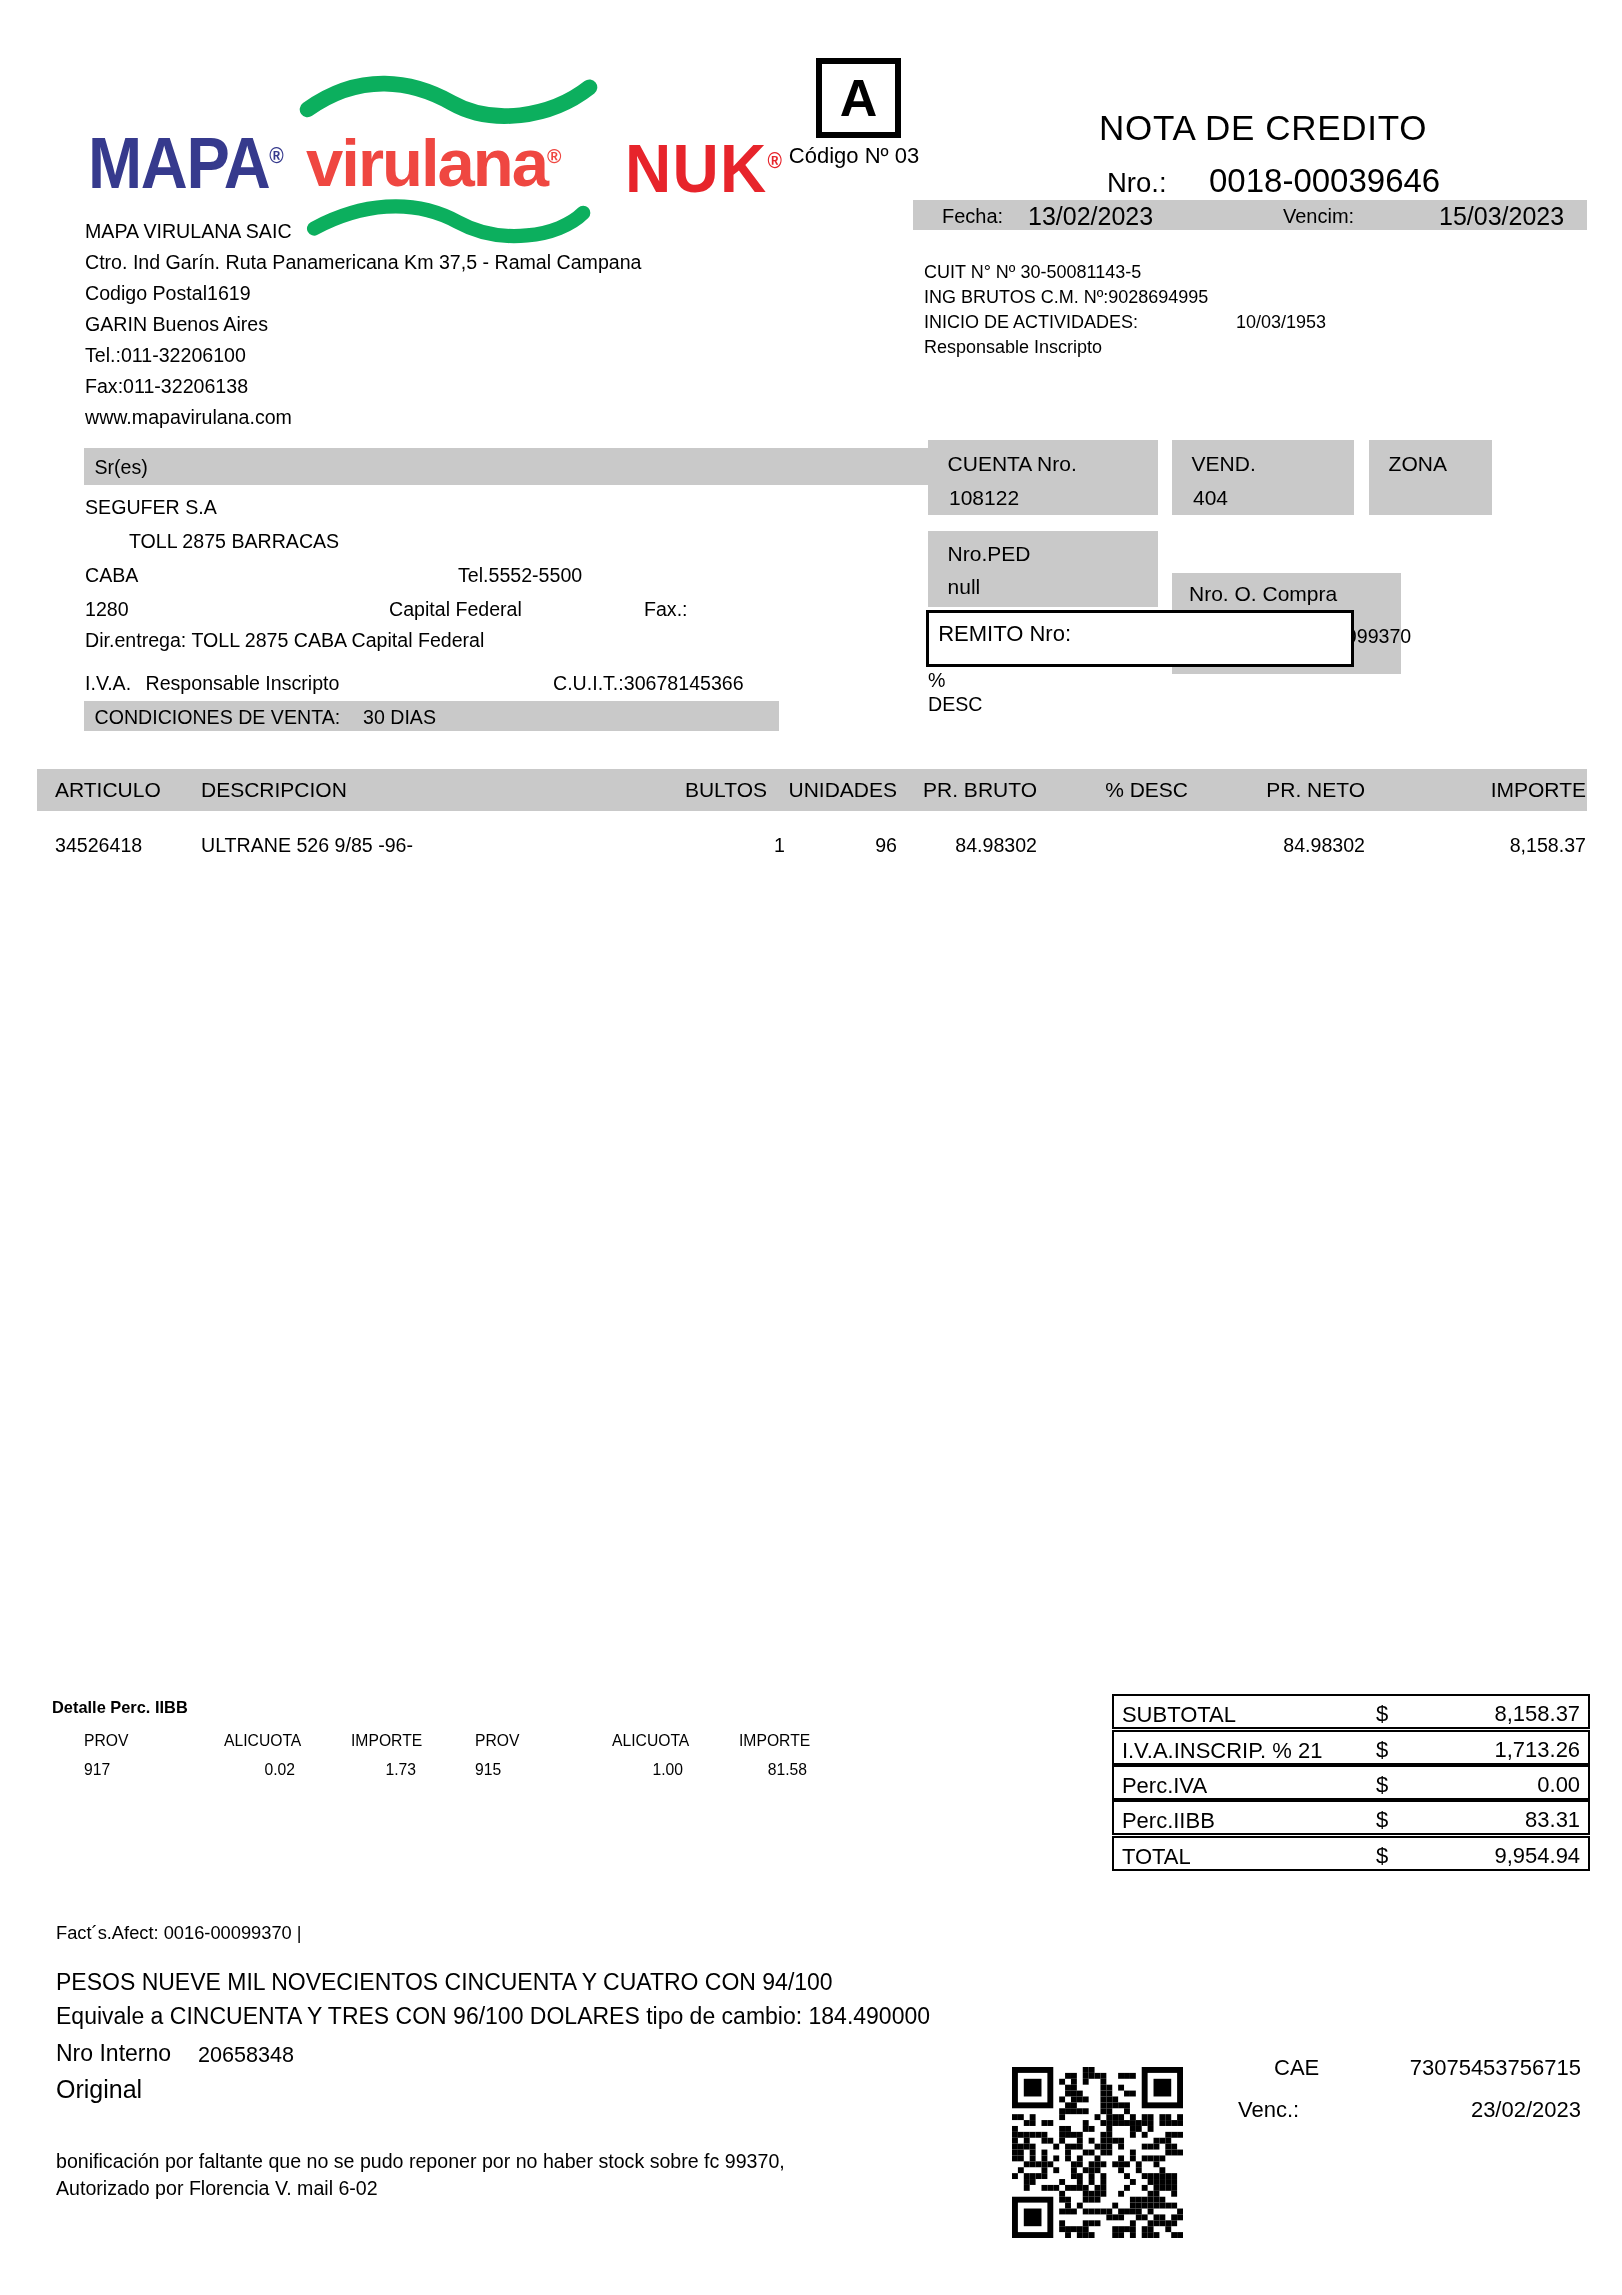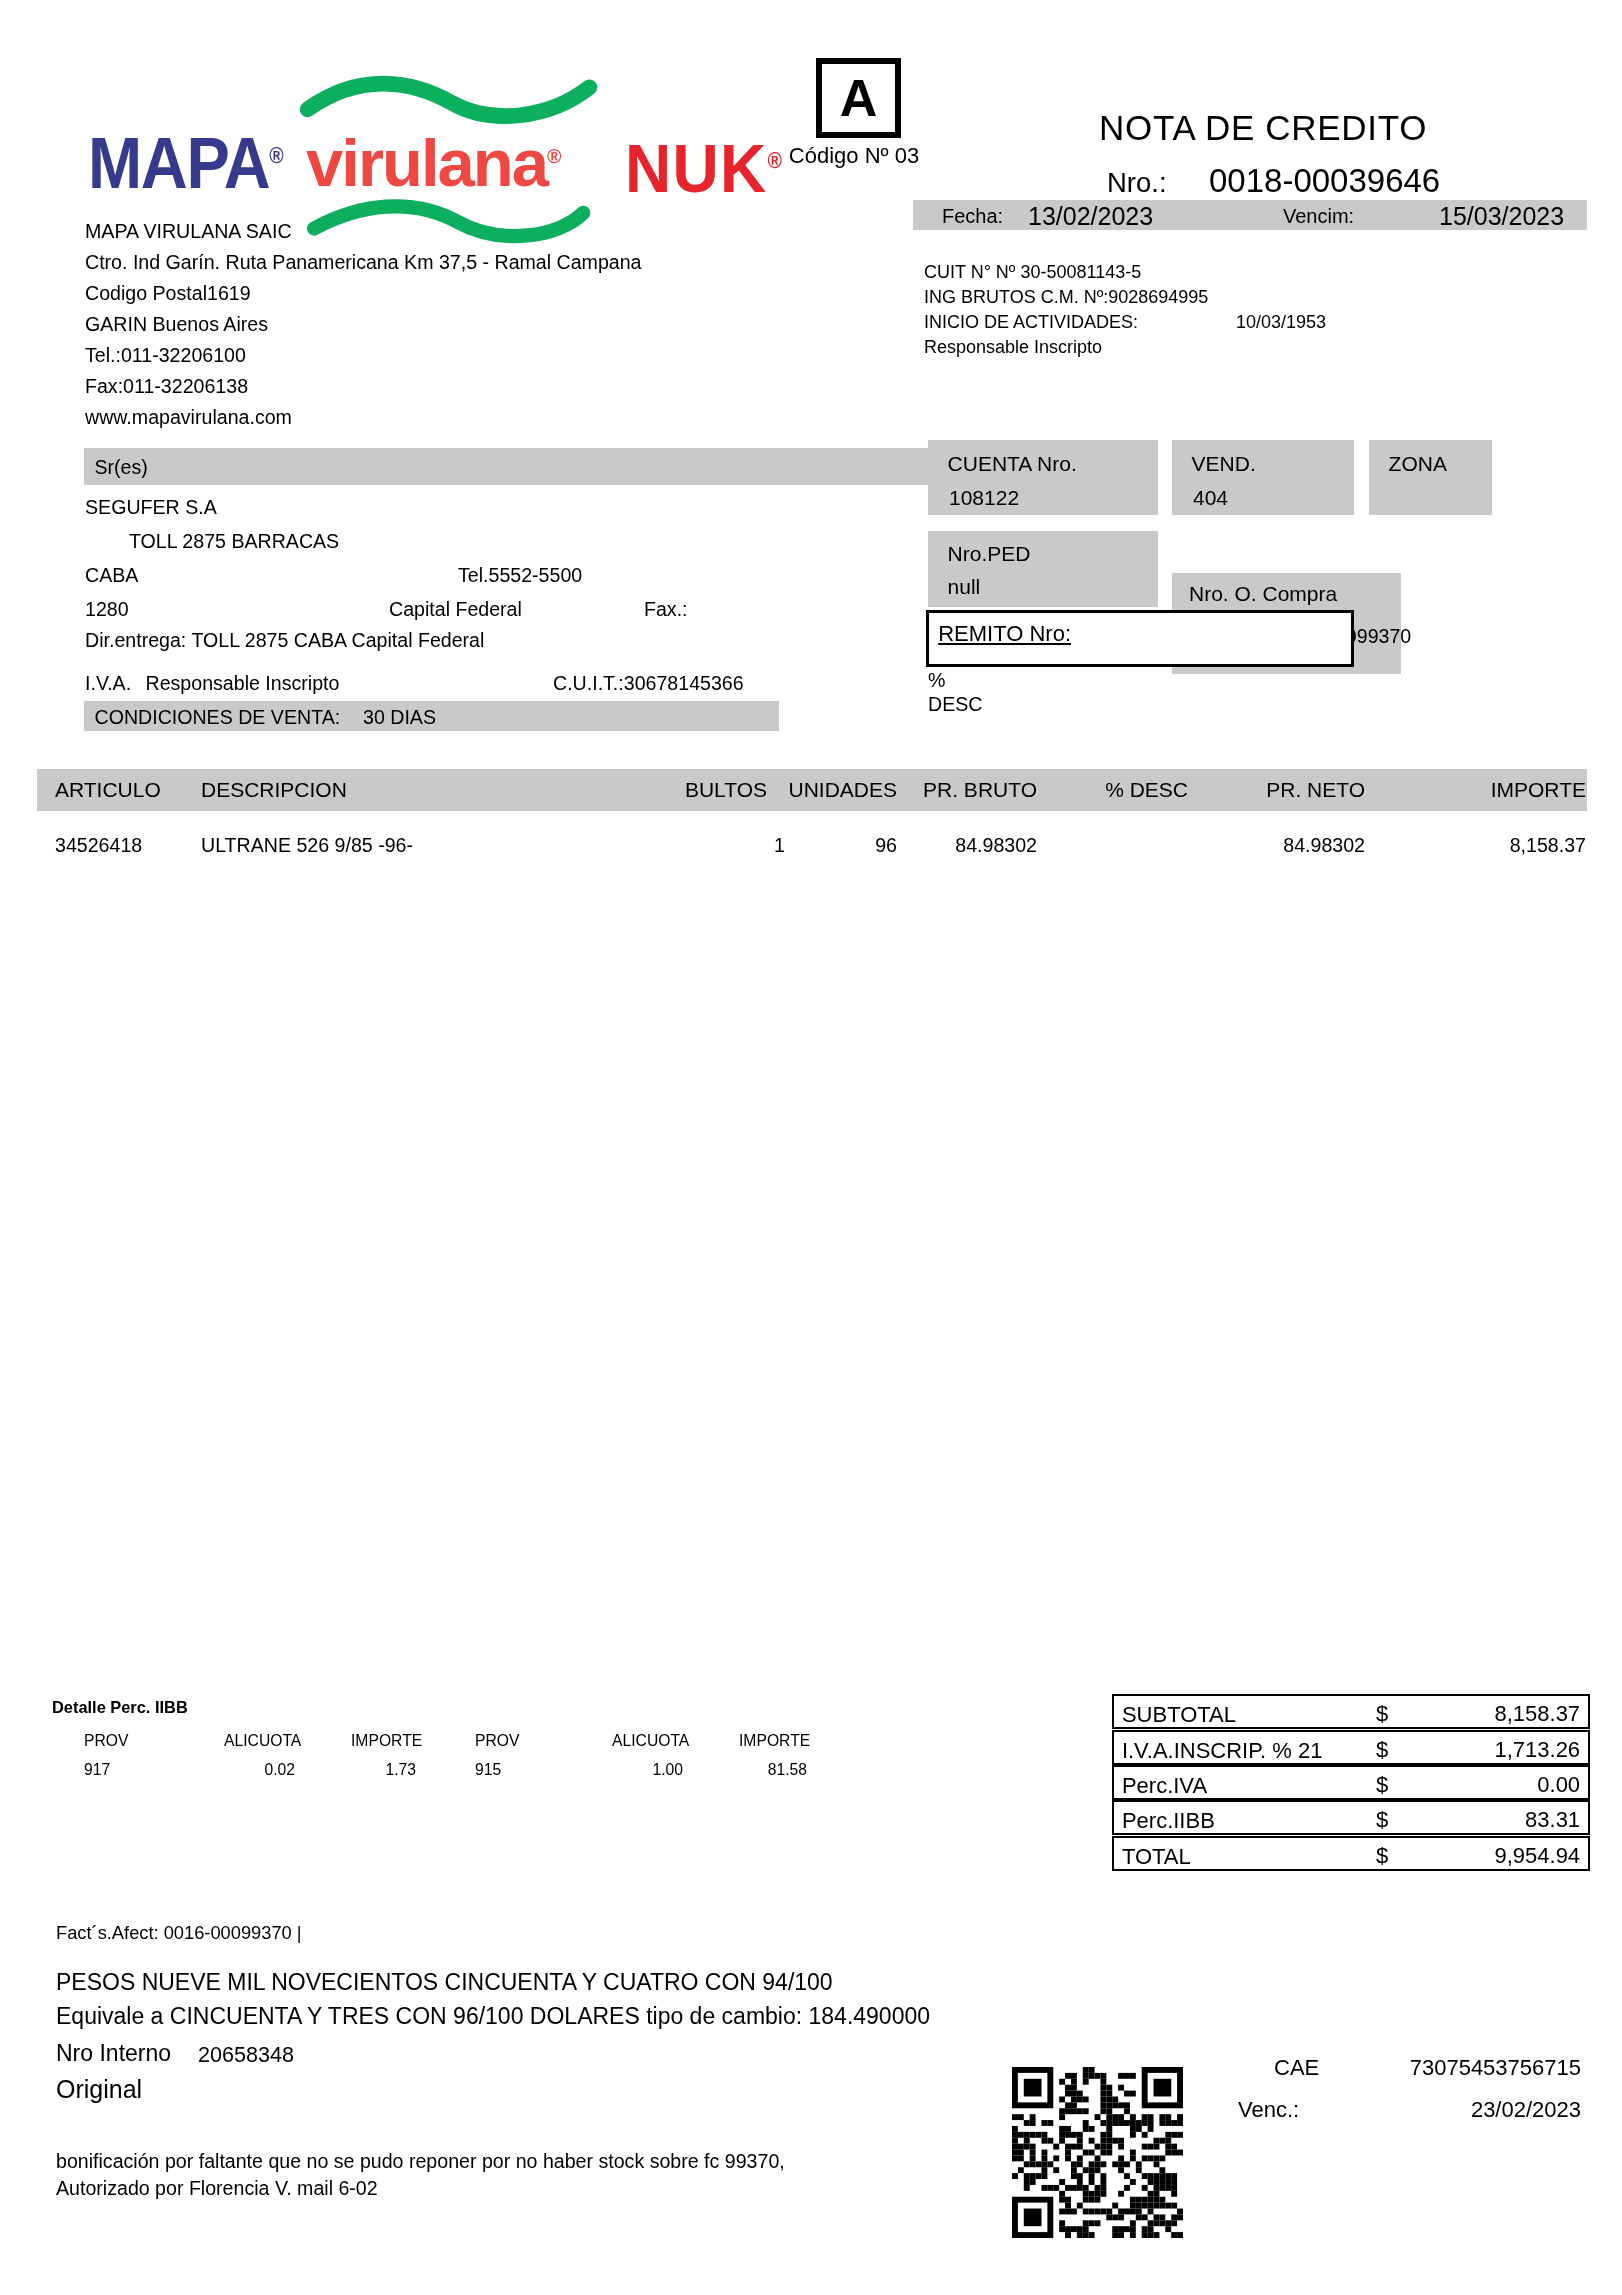--- a/index.html
+++ b/index.html
@@ -124,21 +124,21 @@
   </div>
   <div class="infobox" style="left:928px;top:531px;width:230px;height:76px;">
     <span class="lbl" style="top:10.5px;">Nro.PED</span>
     <span class="val" style="top:44px;left:19.6px;">null</span>
   </div>
   <div class="infobox" style="left:1172px;top:529px;width:229px;height:101px;margin-top:44px;">
     <span class="lbl" style="left:17px;top:9.2px;">Nro. O. Compra</span>
     <span class="val" style="left:17px;top:52px;font-size:19.6px;">Fact.Ref: 0016-00099370</span>
   </div>
   <div class="remito" style="left:926px;top:610px;width:422px;height:51px;">
-    <span class="t34" style="position:absolute;left:9.2px;top:7.9px;text-decoration:underline;">REMITO Nro:</span>
+    <span class="t34" style="position:absolute;left:9.2px;top:7.9px;">REMITO Nro:</span>
   </div>
   <div class="abs t30" style="left:928px;top:669px;line-height:23.6px;white-space:normal;">
     <div>%</div>
     <div>DESC</div>
   </div>
 
   <div class="thead"></div>
   <span class="th" style="left:55px;top:778px;">ARTICULO</span>
   <span class="th" style="left:201px;top:778px;">DESCRIPCION</span>
   <span class="th" style="right:855px;top:778px;">BULTOS</span>

